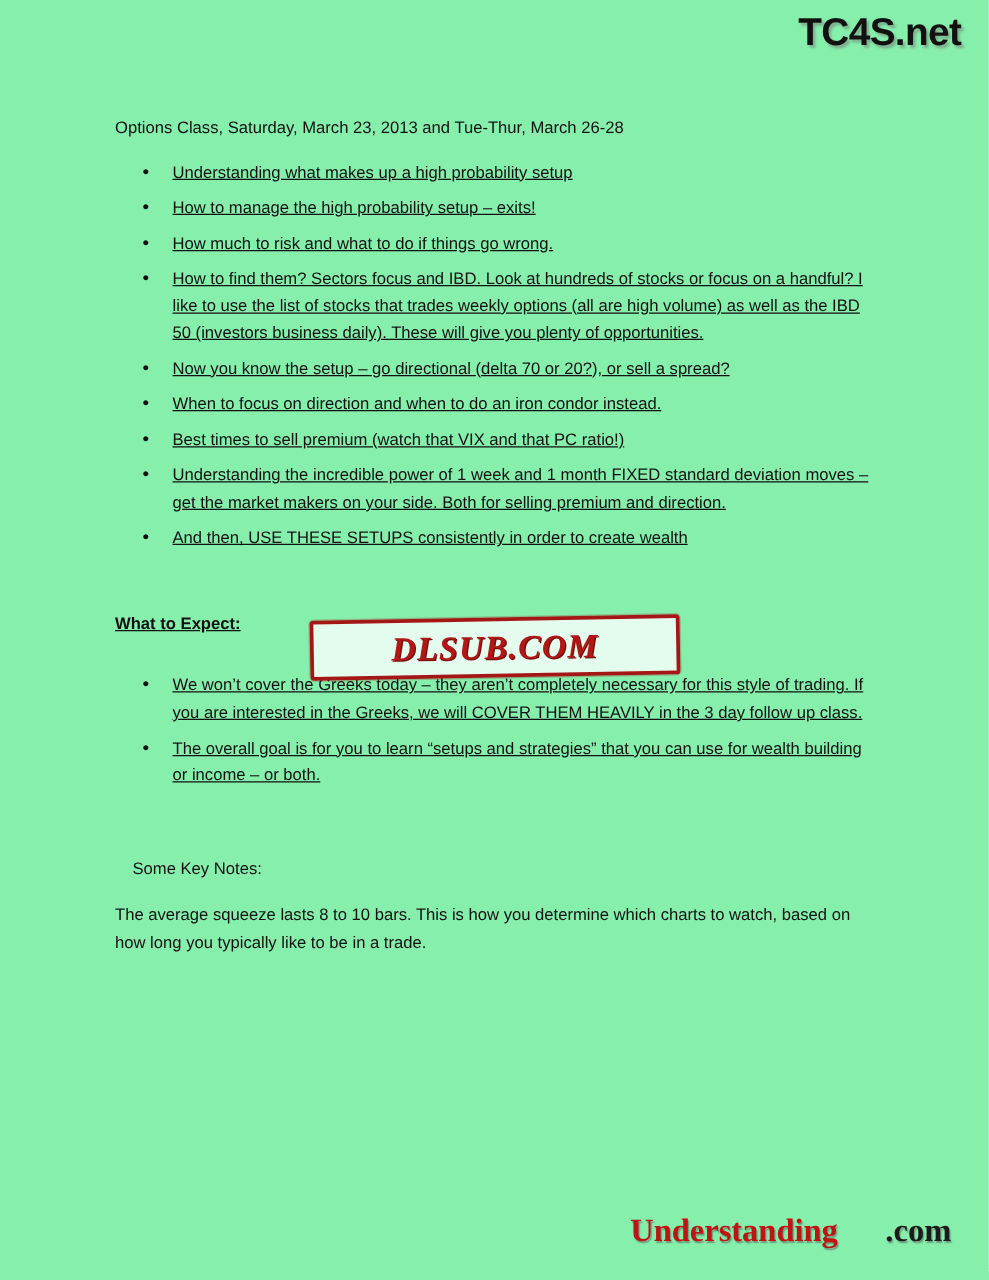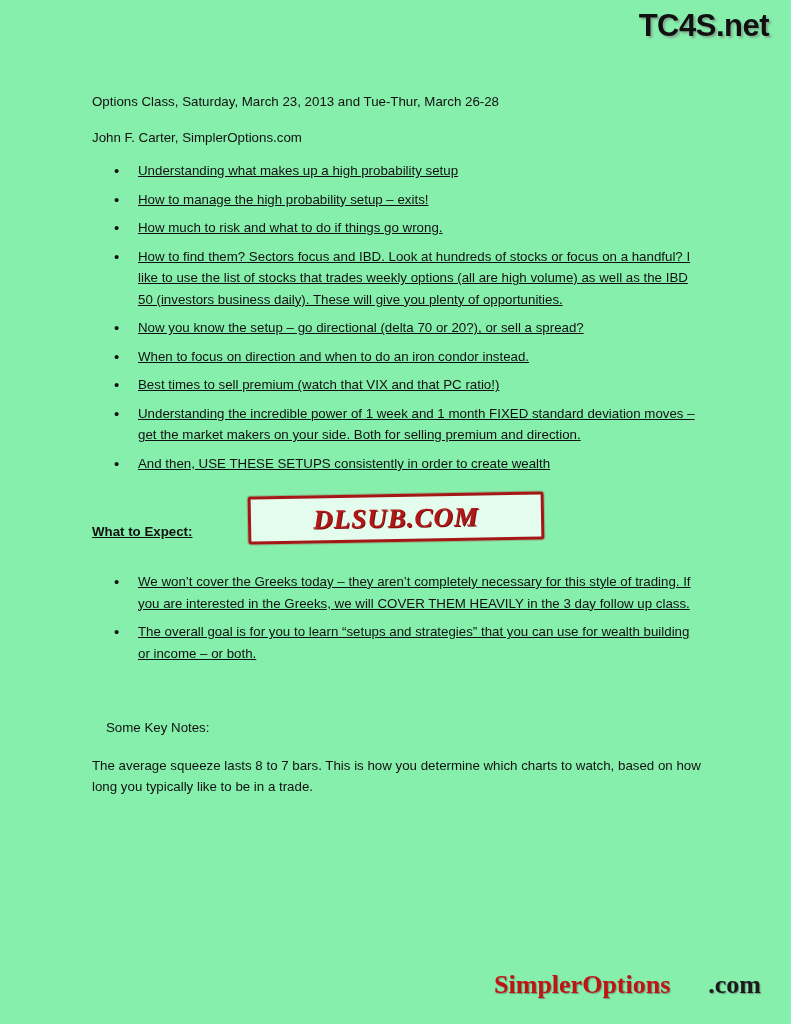--- a/index.html
+++ b/index.html
@@ -133,21 +133,20 @@
 <body>
 
 <div class="page">
 
   <div class="brand-top">TC4S.net</div>
 
   <div class="doc">
 
     <p class="line">Options Class, Saturday, March 23, 2013 and Tue-Thur, March 26-28</p>
 
-    <p class="line tight">John F. Carter, SimplerOptions.com</p>
 
 
     <ul class="bullets">
       <li>Understanding what makes up a high probability setup</li>
       <li>How to manage the high probability setup – exits!</li>
       <li>How much to risk and what to do if things go wrong.</li>
       <li>How to find them?  Sectors focus and IBD.  Look at hundreds of stocks or focus on a handful?  I like to use the list of stocks that trades weekly options (all are high volume) as well as the IBD 50 (investors business daily).  These will give you plenty of opportunities.</li>
       <li>Now you know the setup – go directional (delta 70 or 20?), or sell a spread?</li>
       <li>When to focus on direction and when to do an iron condor instead.</li>
       <li>Best times to sell premium (watch that VIX and that PC ratio!)</li>
@@ -163,25 +162,25 @@
 
     <ul class="bullets">
       <li>We won’t cover the Greeks today – they aren’t completely necessary for this style of trading.  If you are interested in the Greeks, we will COVER THEM HEAVILY in the 3 day follow up class.</li>
       <li>The overall goal is for you to learn “setups and strategies” that you can use for wealth building or income – or both.</li>
     </ul>
 
     <div class="spacer-xl"></div>
 
     <p class="notes-line">Some Key Notes:</p>
 
-    <p class="para">The average squeeze lasts 8 to 7 bars.  This is how you determine which charts to watch, based on how long you typically like to be in a trade.</p>
+    <p class="para">The average squeeze lasts 8 to 10 bars.  This is how you determine which charts to watch, based on how long you typically like to be in a trade.</p>
 
   </div>
 
   <div class="stamp">
     <span class="stamp-inner">DLSUB.COM</span>
   </div>
 
   <div class="brand-bottom">
-    <span class="red">SimplerOptions</span><span class="dark">.com</span>
+    <span class="red">Understanding</span><span class="dark">.com</span>
   </div>
 
 </div>
 
 </body></html>

